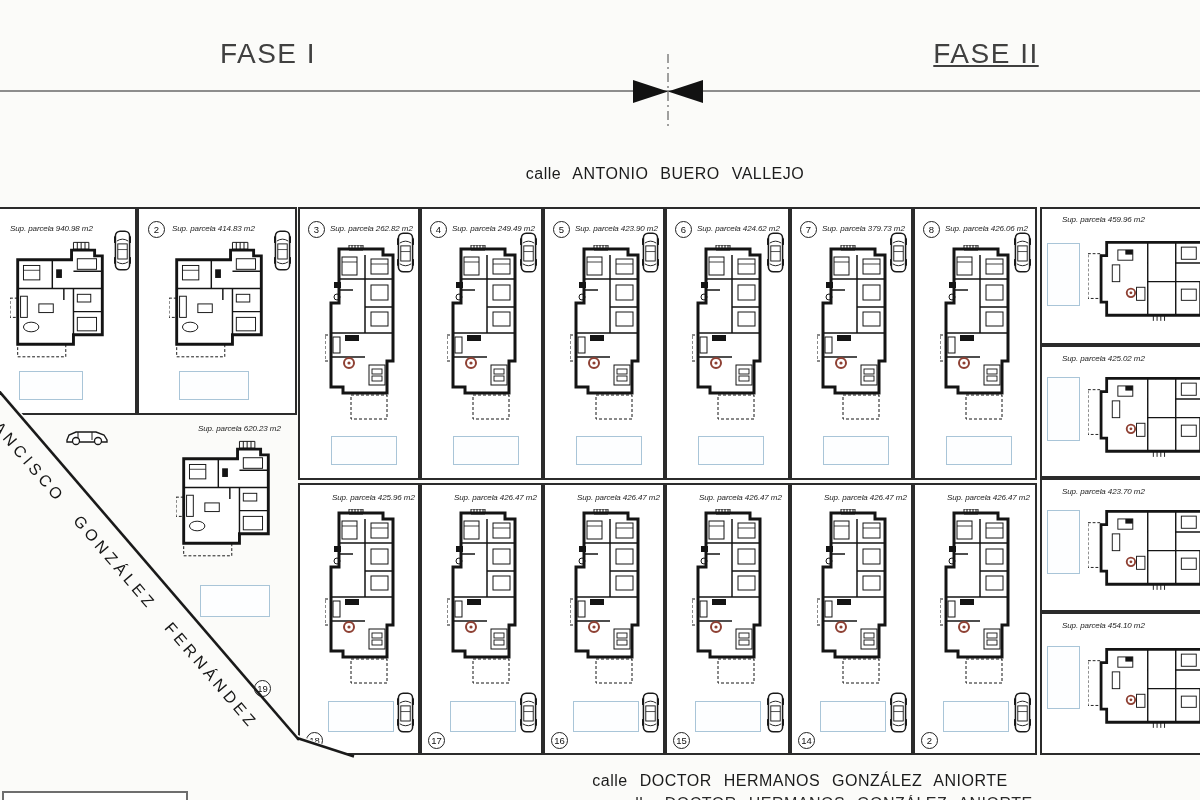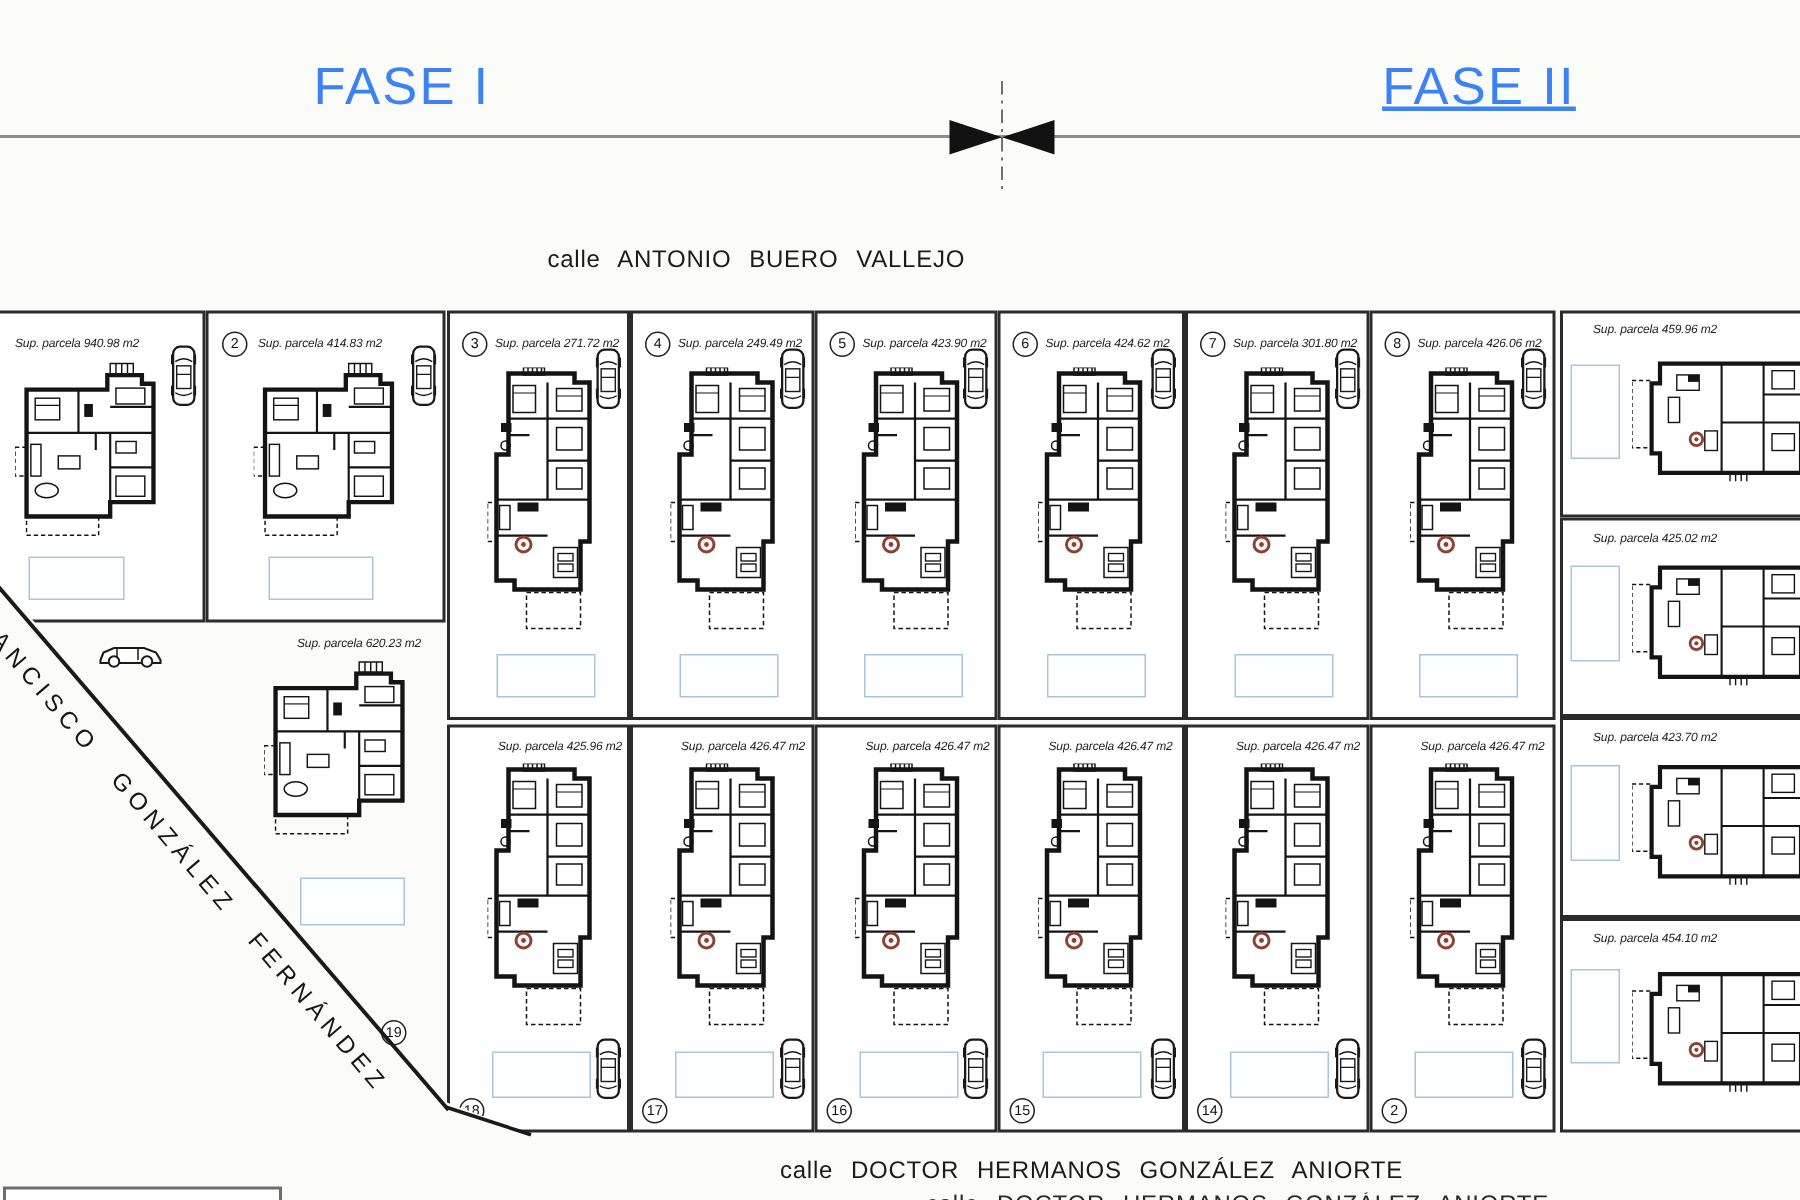--- a/index.html
+++ b/index.html
@@ -5,25 +5,25 @@
   html,body{margin:0;padding:0;}
   body{
     width:1200px;height:800px;position:relative;overflow:hidden;
     background:#fbfbf9;
     font-family:"Liberation Sans", sans-serif;
     -webkit-font-smoothing:antialiased;
   }
   .abs{position:absolute;}
   .fase{
     position:absolute;top:38px;width:220px;text-align:center;
-    font-size:35px;color:#3b82f6;letter-spacing:1.5px;white-space:nowrap;
+    font-size:28px;color:#404040;letter-spacing:1.5px;white-space:nowrap;
   }
   .topline{position:absolute;top:90px;left:0;width:1200px;border-top:2px solid #8d8d8d;}
   .street{
-    position:absolute;font-size:16px;color:#1b1b1b;
+    position:absolute;text-align:center;font-size:16px;color:#1b1b1b;
     white-space:nowrap;word-spacing:7px;letter-spacing:.5px;
   }
   .street-partial{
     position:absolute;height:5px;overflow:hidden;text-align:center;
     font-size:16px;color:#2a2a2a;white-space:nowrap;word-spacing:7px;letter-spacing:.5px;
   }
   .street-diag{
     position:absolute;left:-16px;top:396px;transform-origin:0 0;
     transform:rotate(49.5deg);font-size:16px;color:#161616;
     letter-spacing:4px;word-spacing:14px;white-space:nowrap;z-index:6;
@@ -168,21 +168,21 @@
       <use href="#plan-sq"></use>
     </svg>
   <div class="pool" style="left:40px;top:162px;width:70px;height:29px"></div>
   <svg class="car" style="left:135px;top:20px;width:17px;height:43px">
       <use href="#car-top"></use>
     </svg>
 </div>
 
 <div class="cell" style="left:298px;top:207px;width:122px;height:273px">
   <div class="pnum" style="left:8px;top:12px">3</div>
-  <div class="plabel" style="left:30px;top:15px">Sup. parcela 271.72 m2</div>
+  <div class="plabel" style="left:30px;top:15px">Sup. parcela 262.82 m2</div>
   <svg class="plan" style="left:25px;top:36px;width:76px;height:178px">
       <use href="#plan-v"></use>
     </svg>
   <div class="pool" style="left:31px;top:227px;width:66px;height:29px"></div>
   <svg class="car" style="right:4px;top:22px;width:17px;height:43px">
       <use href="#car-top"></use>
     </svg>
 </div>
 <div class="cell" style="left:420px;top:207px;width:123px;height:273px">
   <div class="pnum" style="left:8px;top:12px">4</div>
@@ -212,21 +212,21 @@
   <svg class="plan" style="left:25px;top:36px;width:76px;height:178px">
       <use href="#plan-v"></use>
     </svg>
   <div class="pool" style="left:31px;top:227px;width:66px;height:29px"></div>
   <svg class="car" style="right:4px;top:22px;width:17px;height:43px">
       <use href="#car-top"></use>
     </svg>
 </div>
 <div class="cell" style="left:790px;top:207px;width:123px;height:273px">
   <div class="pnum" style="left:8px;top:12px">7</div>
-  <div class="plabel" style="left:30px;top:15px">Sup. parcela 301.80 m2</div>
+  <div class="plabel" style="left:30px;top:15px">Sup. parcela 379.73 m2</div>
   <svg class="plan" style="left:25px;top:36px;width:76px;height:178px">
       <use href="#plan-v"></use>
     </svg>
   <div class="pool" style="left:31px;top:227px;width:66px;height:29px"></div>
   <svg class="car" style="right:4px;top:22px;width:17px;height:43px">
       <use href="#car-top"></use>
     </svg>
 </div>
 <div class="cell" style="left:913px;top:207px;width:124px;height:273px">
   <div class="pnum" style="left:8px;top:12px">8</div>

